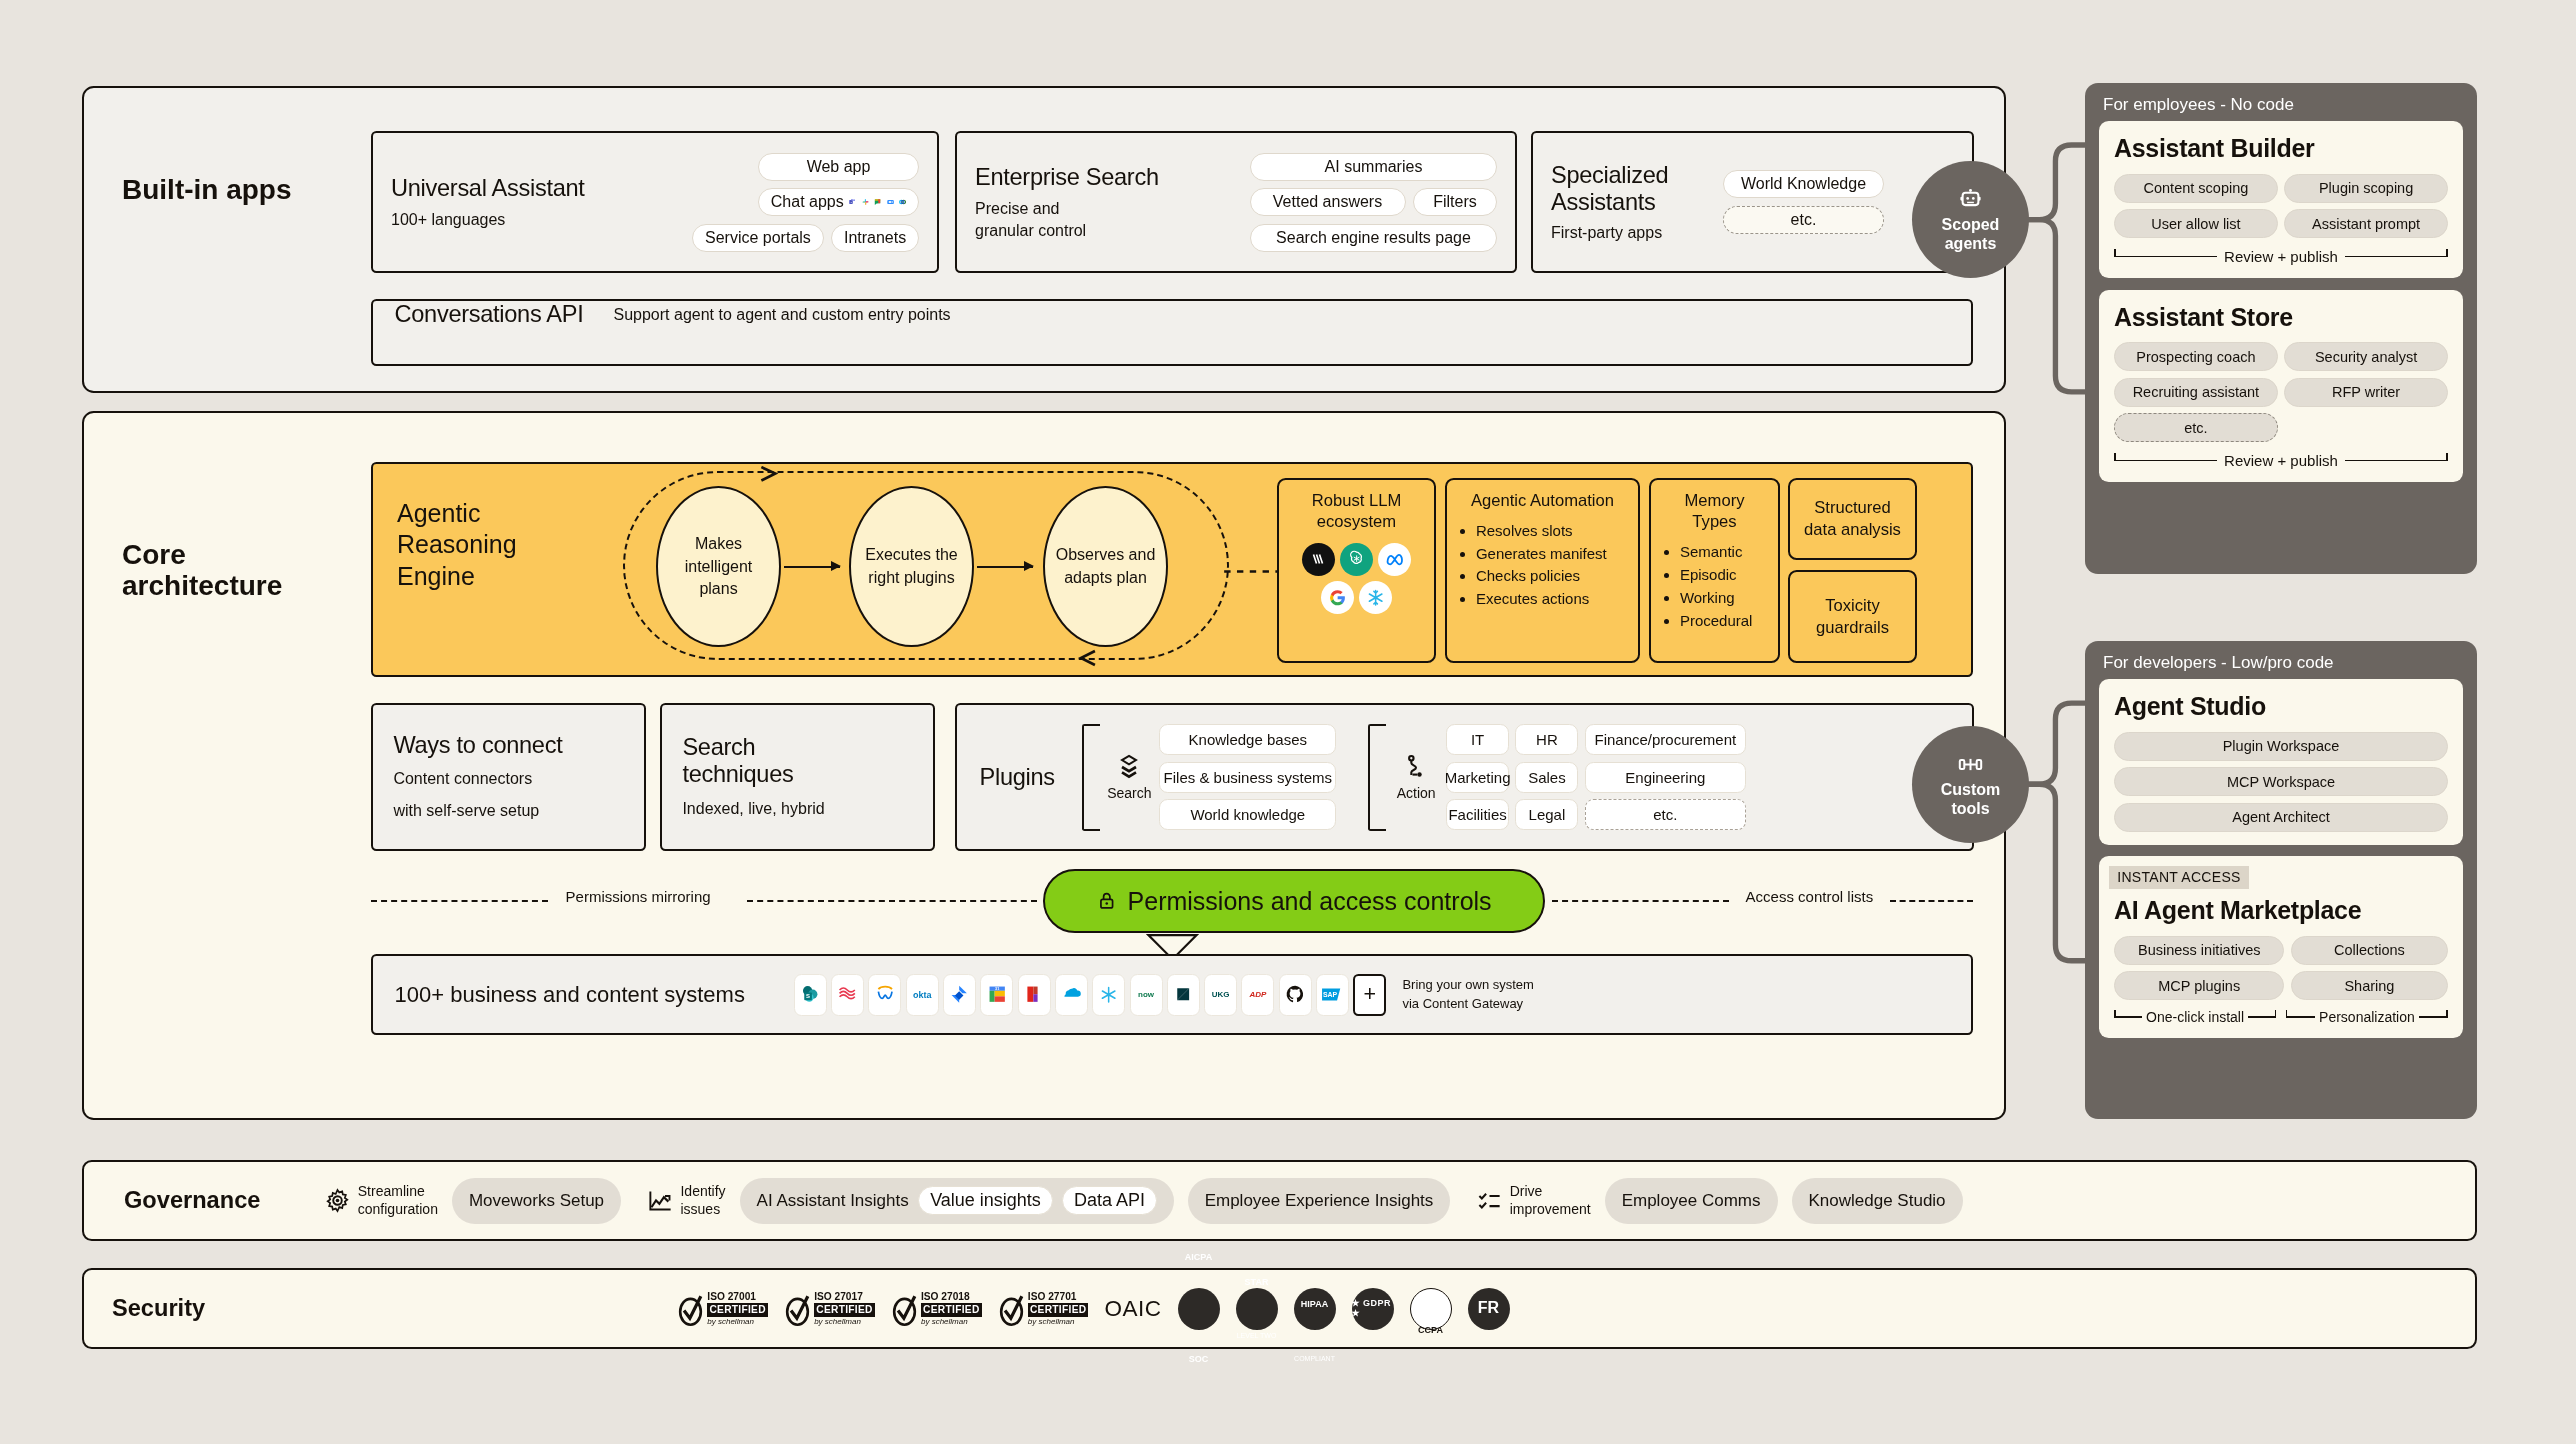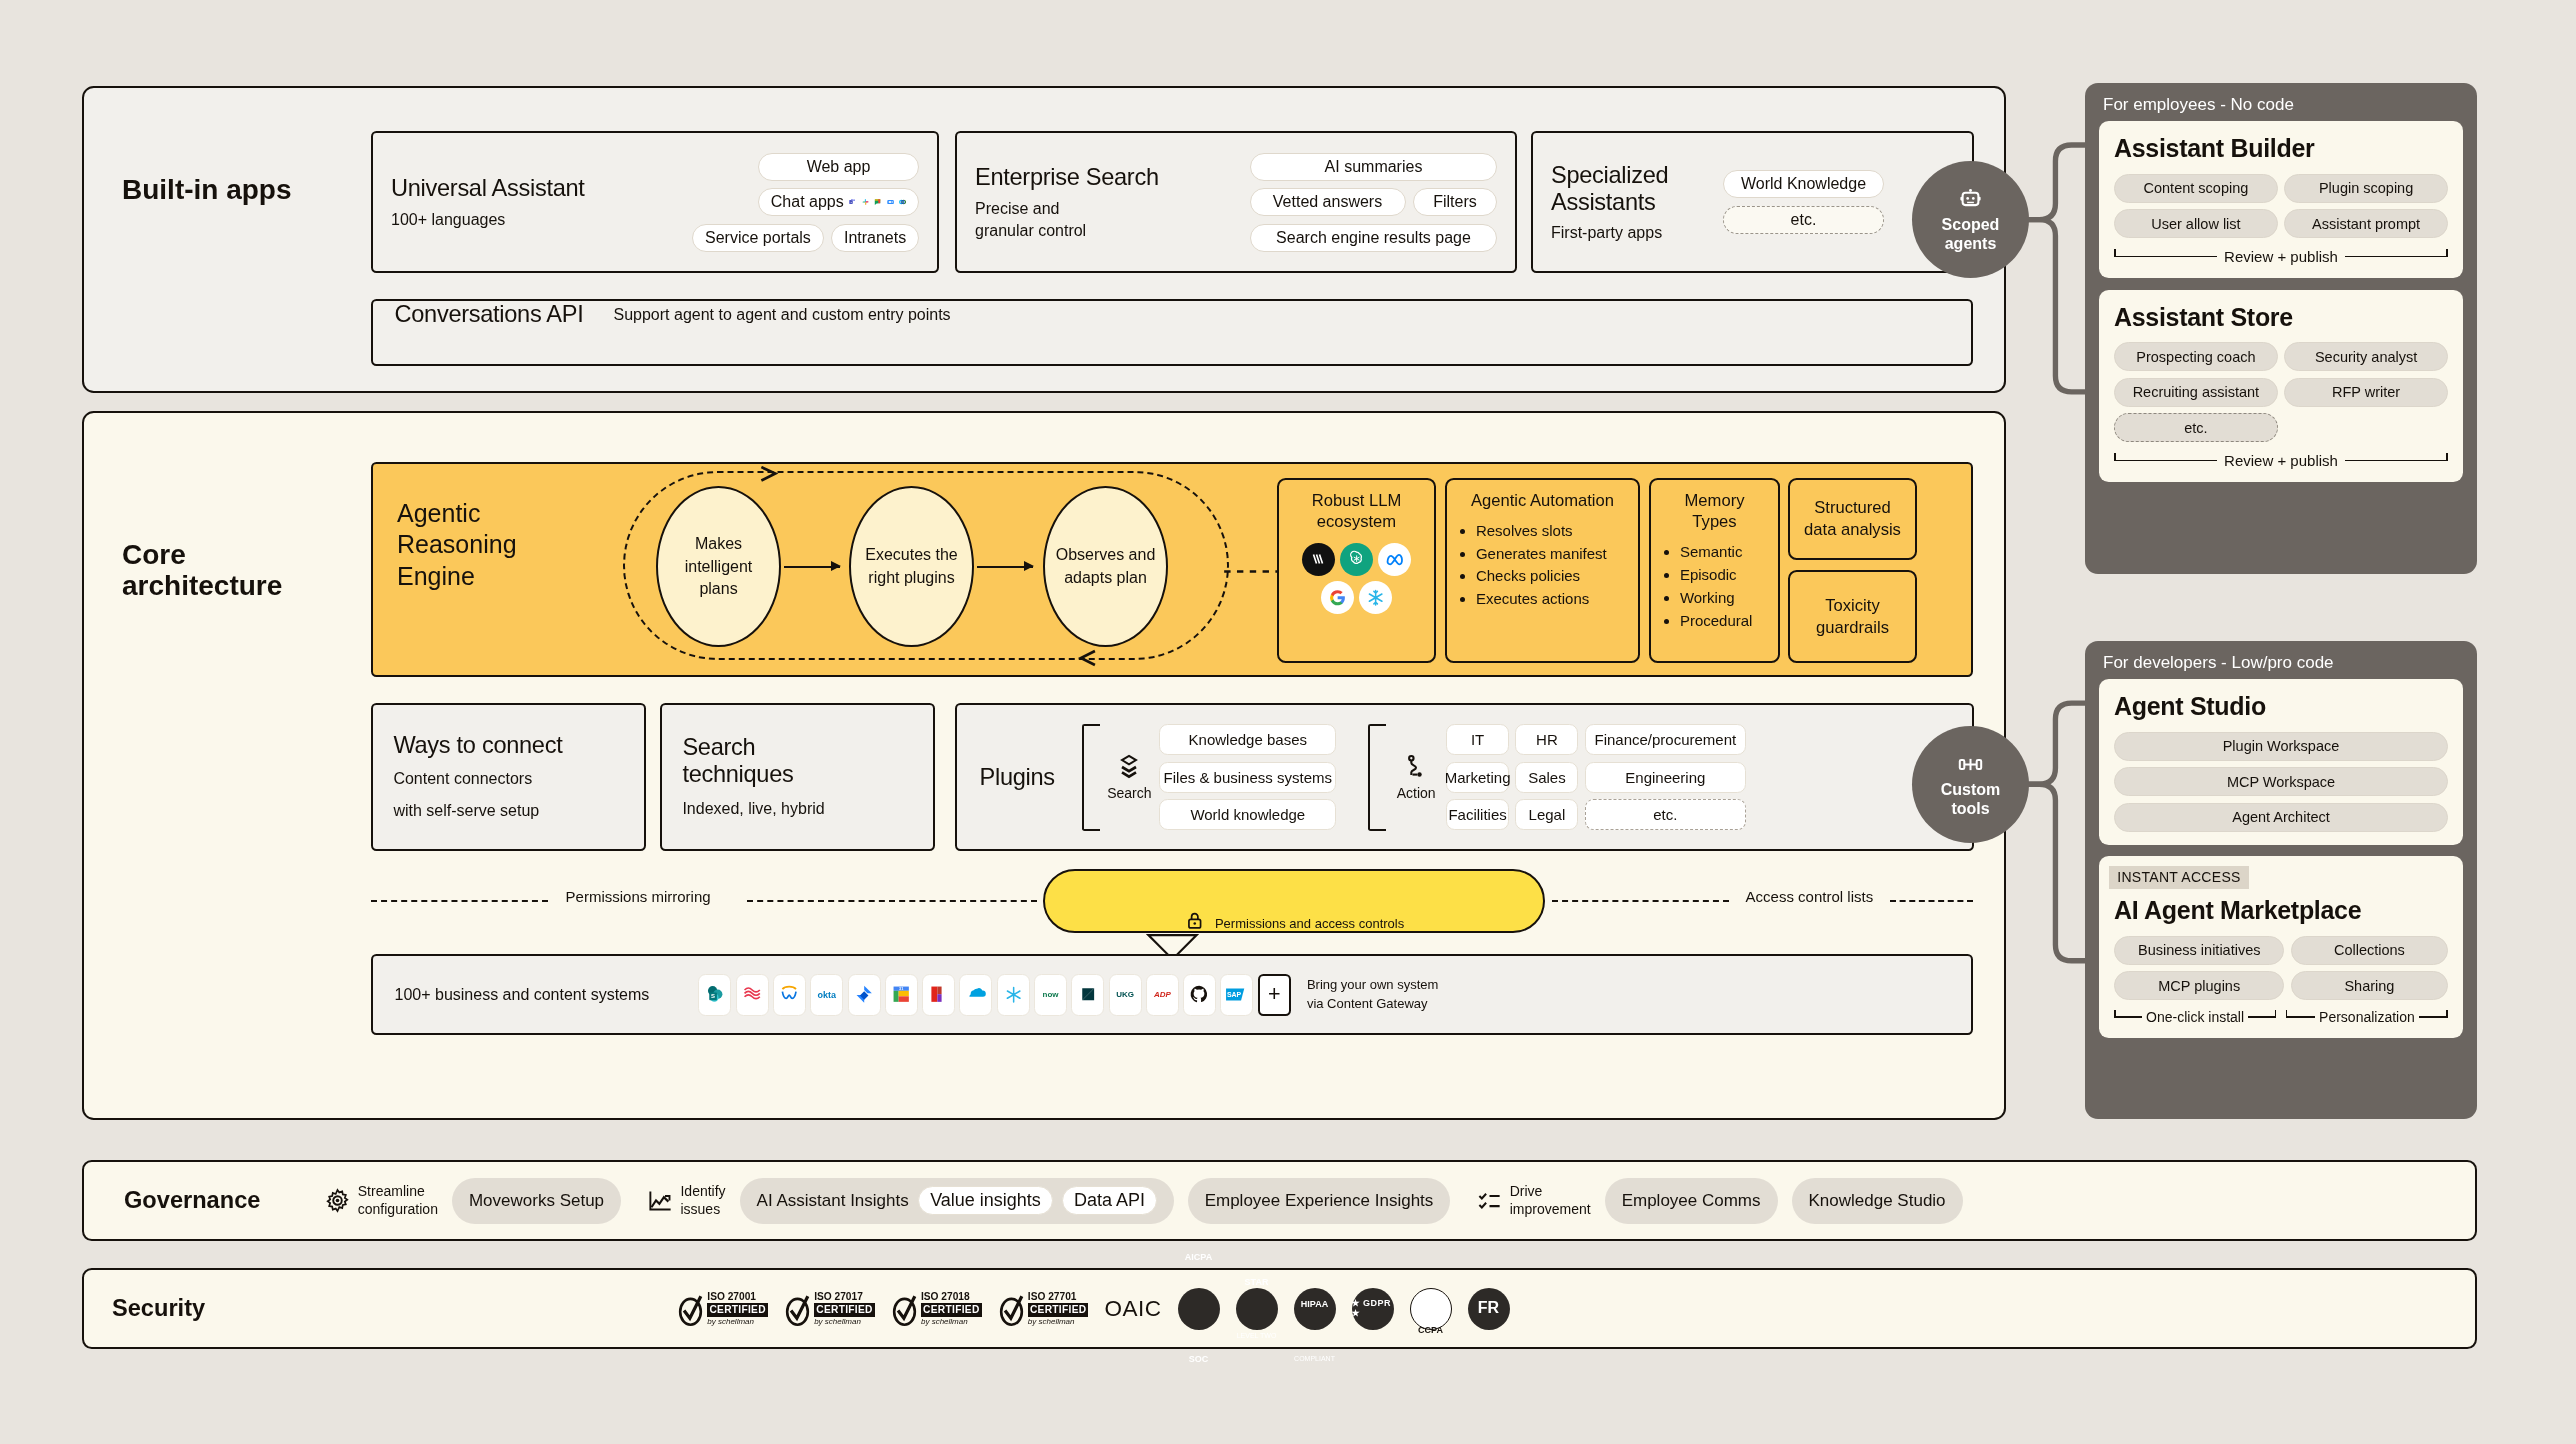--- a/index.html
+++ b/index.html
@@ -113,30 +113,30 @@
     background:#fff; border:1.6px solid #e6e0d4; border-radius:8.6px;
     font-size:15px; height:31px; display:flex; align-items:center; justify-content:center;
     padding:0 10.7px; white-space:nowrap;
   }
   .pbtn.dashed { border:1.6px dashed #a9a196; }
 
   
   #perm-row { position:absolute; left:371px; top:869px; width:1602px; height:64px; }
   #perm-pill {
     position:absolute; left:672px; top:0; width:502px; height:64px;
-    background:#fde047; border:2.1px solid #16110c; border-radius:536px;
-    display:flex; align-items:flex-end; justify-content:center; gap:9.7px; font-size:13px;
+    background:#84cc16; border:2.1px solid #16110c; border-radius:536px;
+    display:flex; align-items:center; justify-content:center; gap:9.7px; font-size:25px;
   }
   .dashseg { position:absolute; top:31px; height:0; border-top:2.7px dashed #16110c; }
   .dashlabel { position:absolute; top:19.3px; font-size:15px; background:#fbf8ec; padding:0 8.6px; }
 
   
   #systems-card { position:absolute; left:371px; top:954px; width:1602px; height:81px; }
   #systems-card .inner { display:flex; align-items:center; height:100%; padding:0 21.5px; }
-  #systems-label { font-size:16px; }
+  #systems-label { font-size:22px; }
   .sys-icons { display:flex; gap:4.3px; margin-left:49px; align-items:center; }
   .sys-ico {
     width:33px; height:42px; border-radius:7.5px; background:#fff; border:1.1px solid #ece7dd;
     display:flex; align-items:center; justify-content:center; font-size:11.8px; font-weight:700;
   }
   .sys-plus { width:33px; height:42px; border-radius:5.4px; background:#fff; border:2.1px solid #16110c;
     display:flex; align-items:center; justify-content:center; font-size:21.5px; }
   #byos { margin-left:11.8px; font-size:13px; line-height:1.4; }
 
   

